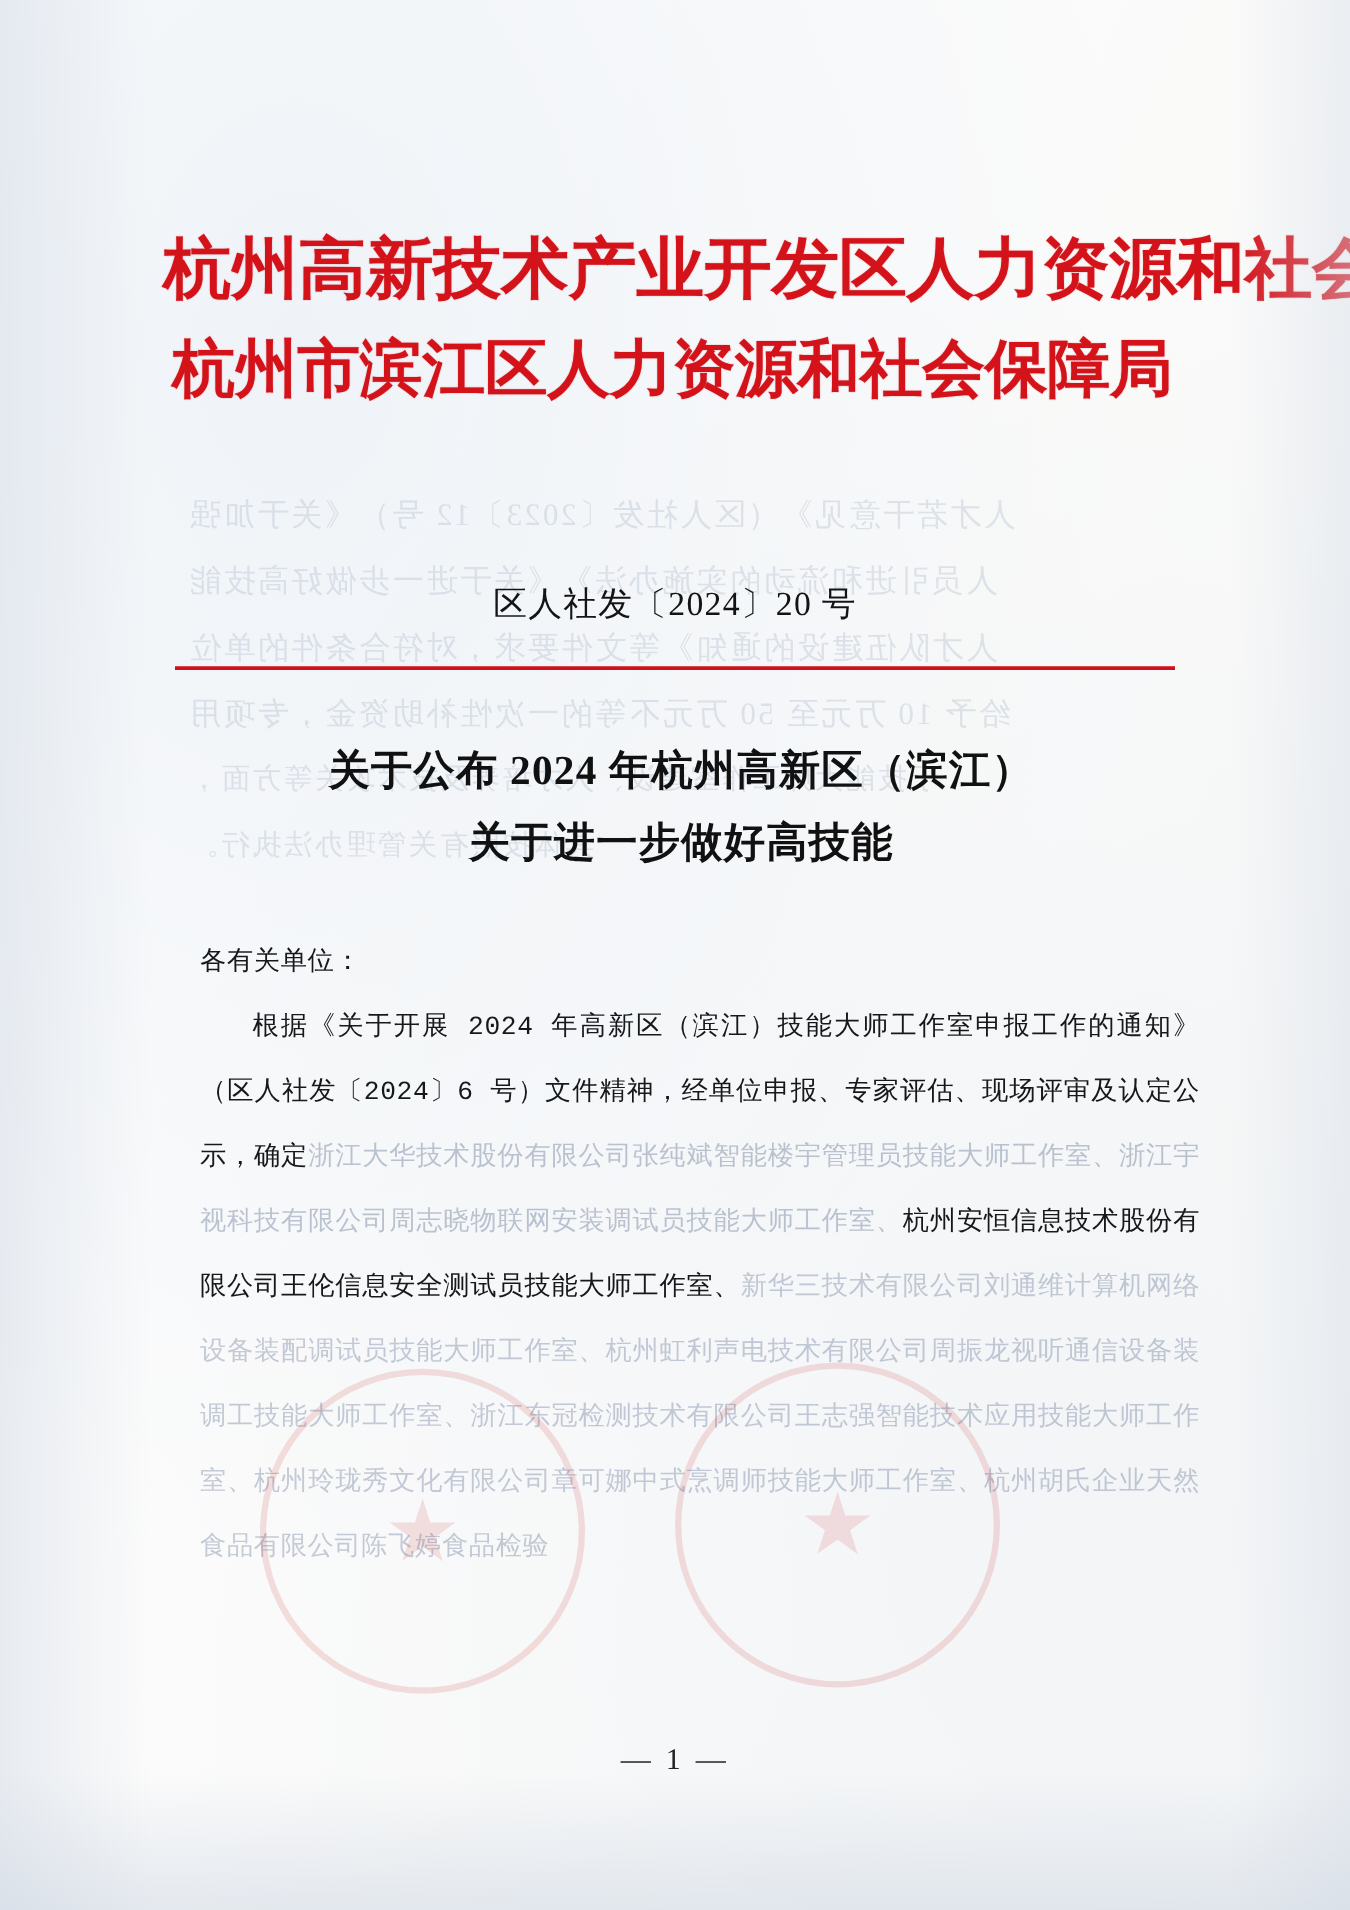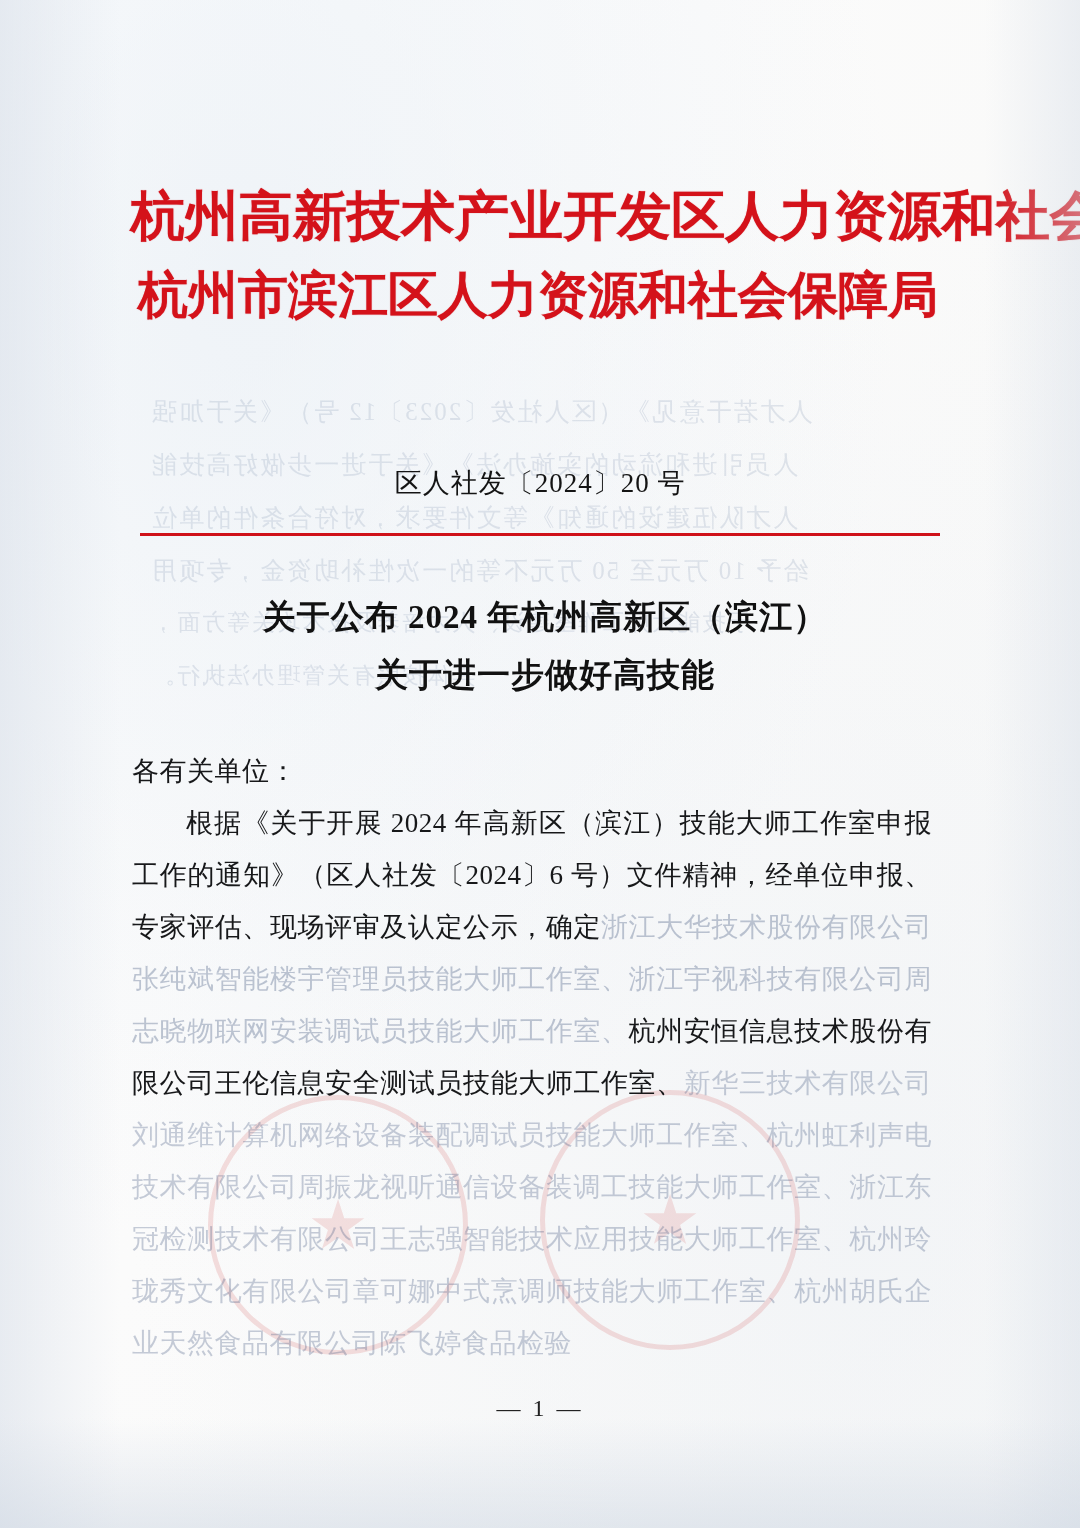--- a/index.html
+++ b/index.html
@@ -124,28 +124,28 @@
     font-weight: bold;
     font-size: 33px;
     line-height: 58px;
     font-family: "Liberation Serif", "DejaVu Serif", serif;
     letter-spacing: 1px;
   }
 
   
   .body-block {
     position: absolute;
-    left: 132px;
+    left: 160px;
     width: 800px;
     top: 745px;
-    font-size: 27px;
+    font-size: 21px;
     line-height: 52px;
     color: #17181a;
     letter-spacing: 0.5px;
-    font-family: Liberation Serif, serif;
+    font-family: Liberation Mono, monospace;
   }
   .salutation { text-align: left; }
   .para {
     text-align: justify;
     text-justify: inter-ideograph;
     text-indent: 2em;
   }
   
   .faded { color: rgba(60,80,120,0.32); }
   .faded2 { color: rgba(70,90,130,0.30); }

